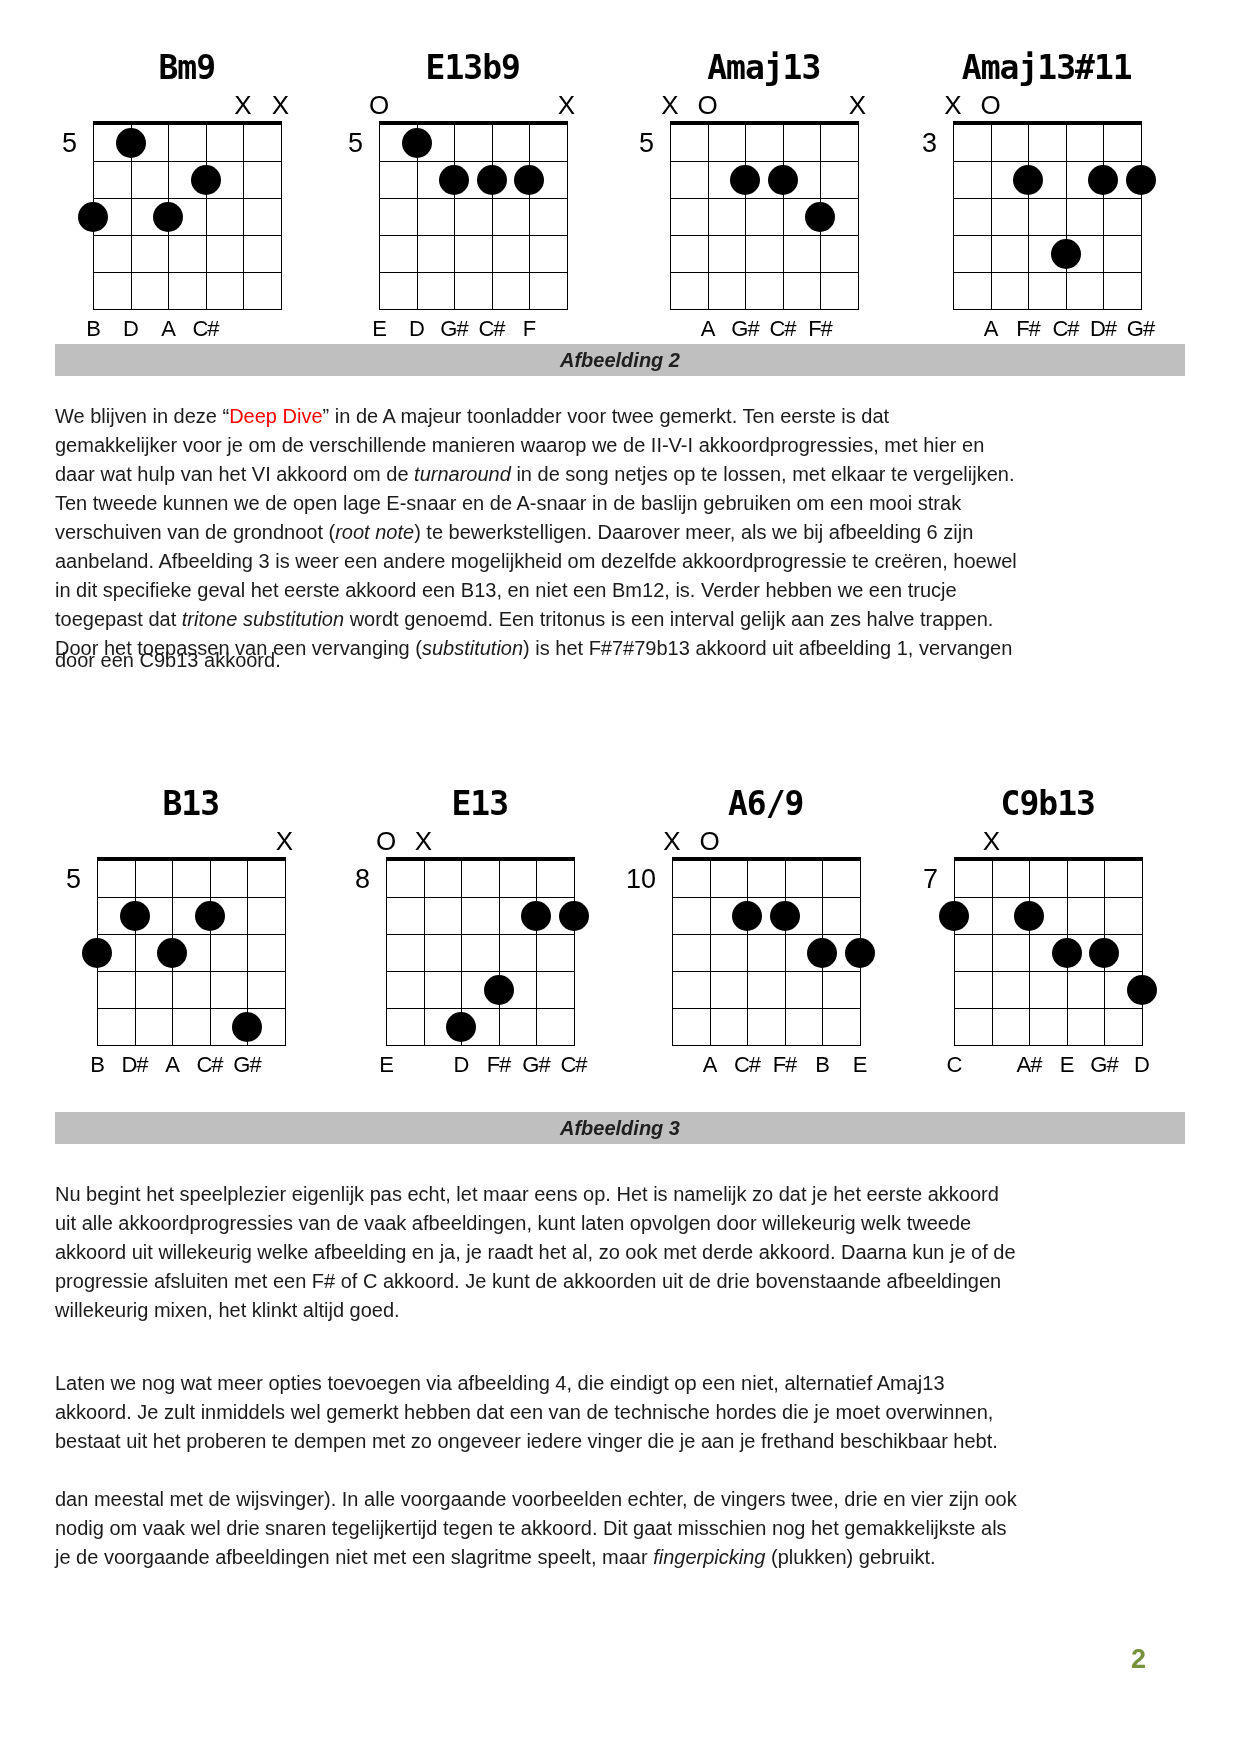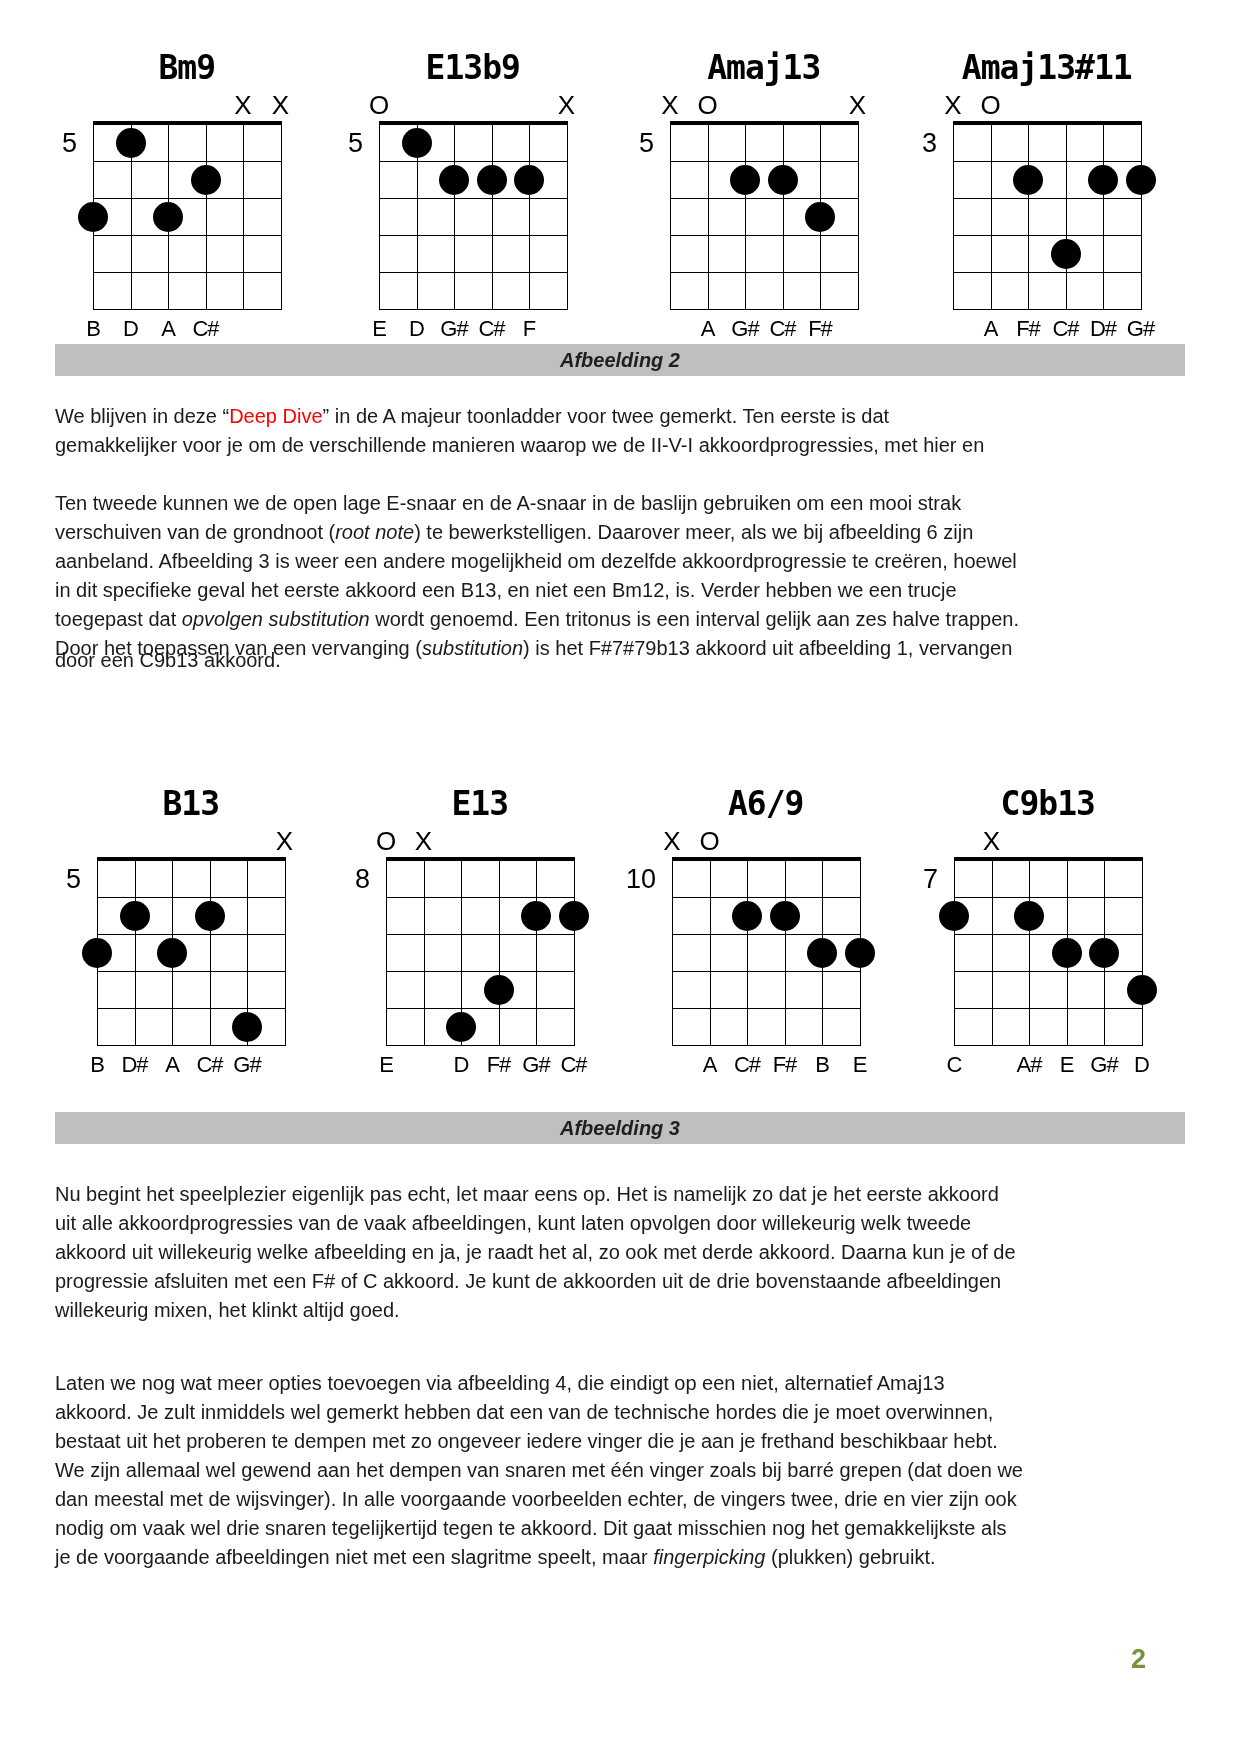--- a/index.html
+++ b/index.html
@@ -223,32 +223,32 @@
     <div class="dot" style="left: 1051.5px; top: 937.5px;"></div>
     <div class="dot" style="left: 1089px; top: 937.5px;"></div>
     <div class="dot" style="left: 1126.5px; top: 974.5px;"></div>
     <div class="note" style="left: 926px; top: 1052px;">C</div>
     <div class="note" style="left: 1001px; top: 1052px;">A#</div>
     <div class="note" style="left: 1038.5px; top: 1052px;">E</div>
     <div class="note" style="left: 1076px; top: 1052px;">G#</div>
     <div class="note" style="left: 1113.5px; top: 1052px;">D</div>
     <div class="pline" style="top: 402px;"><span>We blijven in deze “</span><span style="color: rgb(255, 0, 0);">Deep Dive</span><span>” in de A majeur toonladder voor twee gemerkt. Ten eerste is dat</span></div>
     <div class="pline" style="top: 431px;"><span>gemakkelijker voor je om de verschillende manieren waarop we de II-V-I akkoordprogressies, met hier en</span></div>
+    <div class="pline" style="top: 460px;"><span>daar wat hulp van het VI akkoord om de </span><span style="font-style: italic;">turnaround</span><span> in de song netjes op te lossen, met elkaar te vergelijken.</span></div>
     <div class="pline" style="top: 489px;"><span>Ten tweede kunnen we de open lage E-snaar en de A-snaar in de baslijn gebruiken om een mooi strak</span></div>
     <div class="pline" style="top: 518px;"><span>verschuiven van de grondnoot (</span><span style="font-style: italic;">root note</span><span>) te bewerkstelligen. Daarover meer, als we bij afbeelding 6 zijn</span></div>
     <div class="pline" style="top: 547px;"><span>aanbeland. Afbeelding 3 is weer een andere mogelijkheid om dezelfde akkoordprogressie te creëren, hoewel</span></div>
     <div class="pline" style="top: 576px;"><span>in dit specifieke geval het eerste akkoord een B13, en niet een Bm12, is. Verder hebben we een trucje</span></div>
-    <div class="pline" style="top: 605px;"><span>toegepast dat </span><span style="font-style: italic;">opvolgen substitution</span><span> wordt genoemd. Een tritonus is een interval gelijk aan zes halve trappen.</span></div>
+    <div class="pline" style="top: 605px;"><span>toegepast dat </span><span style="font-style: italic;">tritone substitution</span><span> wordt genoemd. Een tritonus is een interval gelijk aan zes halve trappen.</span></div>
     <div class="pline" style="top: 634px;"><span>Door het toepassen van een vervanging (</span><span style="font-style: italic;">substitution</span><span>) is het F#7#79b13 akkoord uit afbeelding 1, vervangen</span></div>
     <div class="pline" style="top: 646px;"><span>door een C9b13 akkoord.</span></div>
     <div class="pline" style="top: 1180px;"><span>Nu begint het speelplezier eigenlijk pas echt, let maar eens op. Het is namelijk zo dat je het eerste akkoord</span></div>
     <div class="pline" style="top: 1209px;"><span>uit alle akkoordprogressies van de vaak afbeeldingen, kunt laten opvolgen door willekeurig welk tweede</span></div>
     <div class="pline" style="top: 1238px;"><span>akkoord uit willekeurig welke afbeelding en ja, je raadt het al, zo ook met derde akkoord. Daarna kun je of de</span></div>
     <div class="pline" style="top: 1267px;"><span>progressie afsluiten met een F# of C akkoord. Je kunt de akkoorden uit de drie bovenstaande afbeeldingen</span></div>
     <div class="pline" style="top: 1296px;"><span>willekeurig mixen, het klinkt altijd goed.</span></div>
     <div class="pline" style="top: 1369px;"><span>Laten we nog wat meer opties toevoegen via afbeelding 4, die eindigt op een niet, alternatief Amaj13</span></div>
     <div class="pline" style="top: 1398px;"><span>akkoord. Je zult inmiddels wel gemerkt hebben dat een van de technische hordes die je moet overwinnen,</span></div>
     <div class="pline" style="top: 1427px;"><span>bestaat uit het proberen te dempen met zo ongeveer iedere vinger die je aan je frethand beschikbaar hebt.</span></div>
-    <div class="pline" style="top: 1456px;"><span>We zijn allemaal wel gewend aan het dempen van snaren met één vinger zoals bij barré grepen (dat doen we</span></div>
     <div class="pline" style="top: 1485px;"><span>dan meestal met de wijsvinger). In alle voorgaande voorbeelden echter, de vingers twee, drie en vier zijn ook</span></div>
     <div class="pline" style="top: 1514px;"><span>nodig om vaak wel drie snaren tegelijkertijd tegen te akkoord. Dit gaat misschien nog het gemakkelijkste als</span></div>
     <div class="pline" style="top: 1543px;"><span>je de voorgaande afbeeldingen niet met een slagritme speelt, maar </span><span style="font-style: italic;">fingerpicking</span><span> (plukken) gebruikt.</span></div>
   </div>
 
 </body></html>

